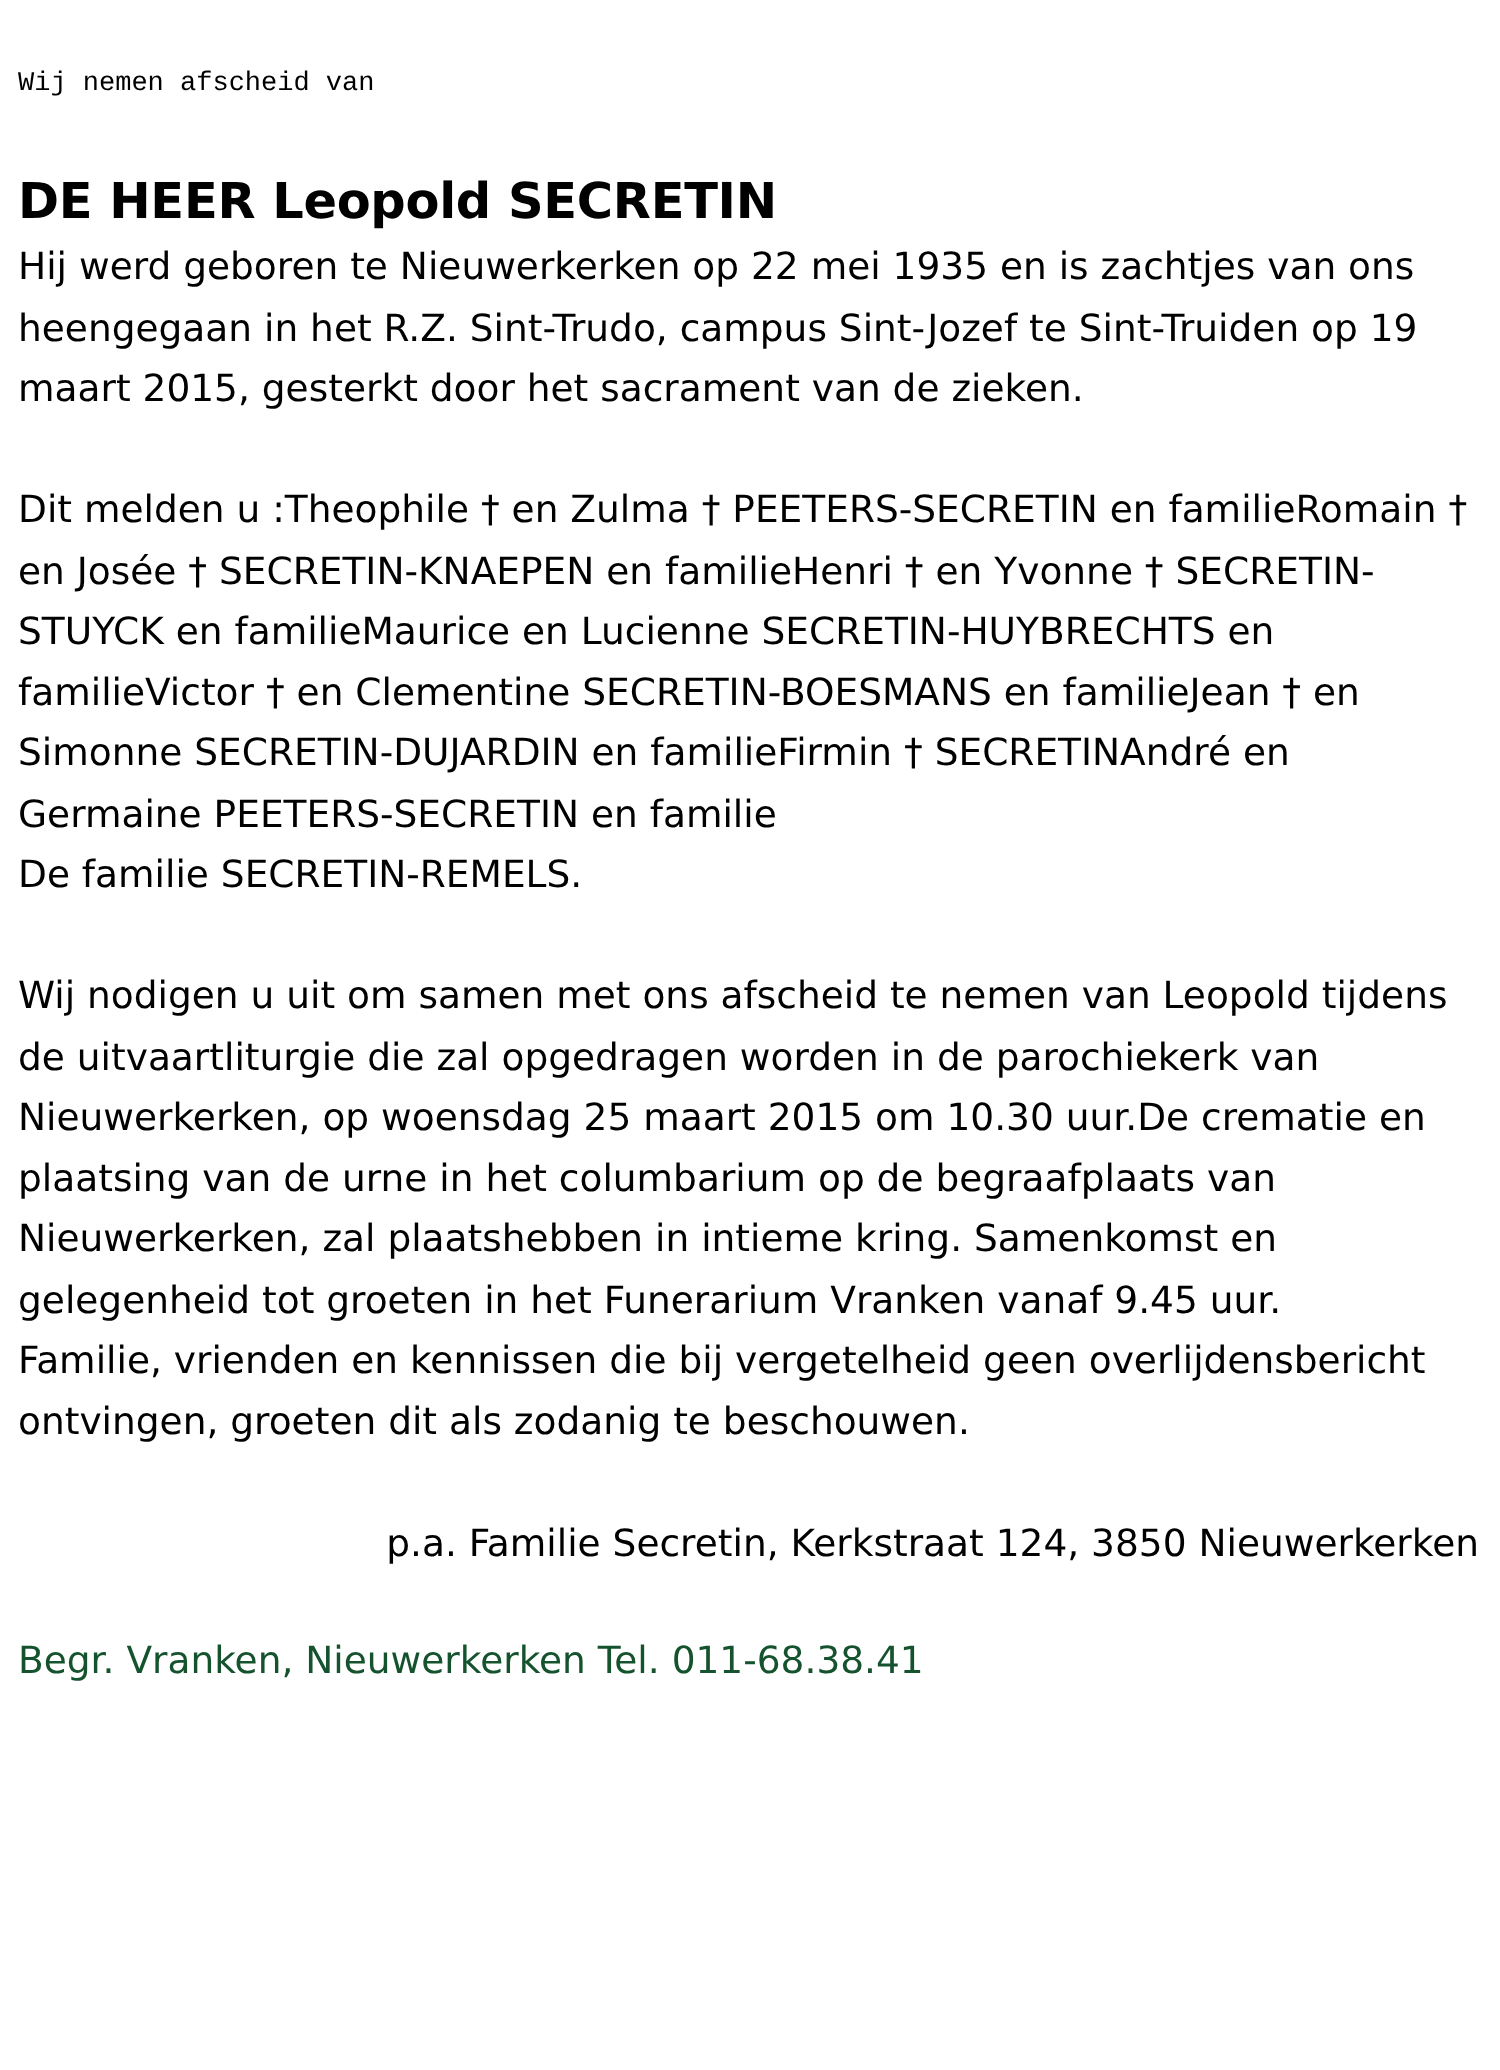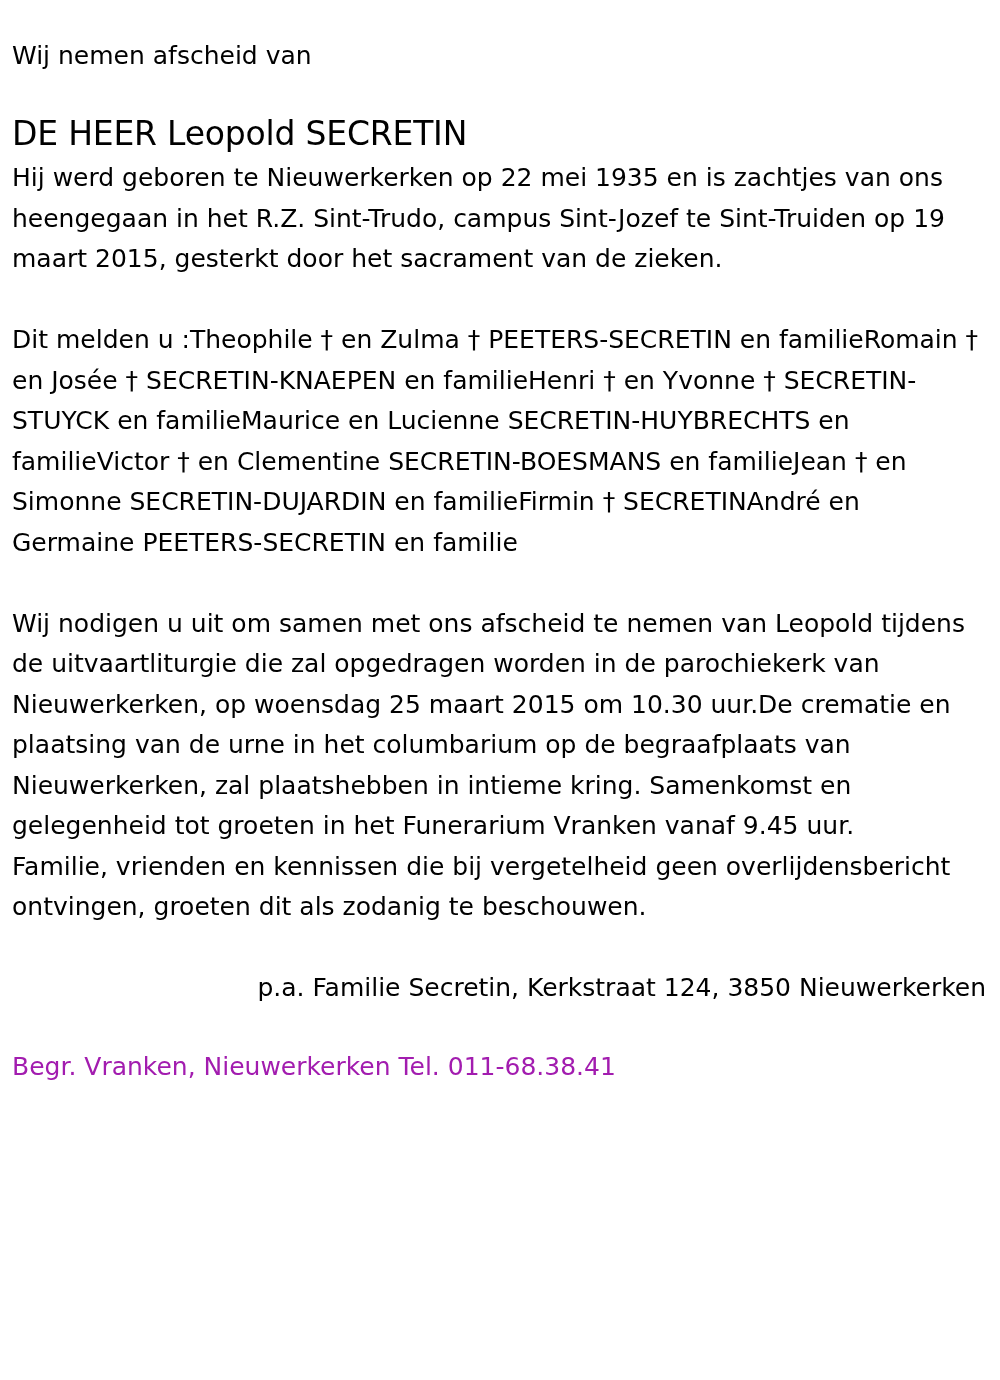--- a/index.html
+++ b/index.html
@@ -14,28 +14,29 @@
     color: #000000;
     overflow: hidden;
   }
   .page {
     box-sizing: border-box;
     width: 1000px;
     height: 1380px;
     padding: 36px 14px 0 12px;
   }
   .intro {
-    font-size: 25px;
+    font-size: 18px;
     line-height: 40px;
     margin: 0 0 38px 0;
     white-space: pre-wrap;
+    font-family: Liberation Mono, monospace;
   }
   .deceased-name {
     font-size: 33px;
-    font-weight: normal;
+    font-weight: bold;
     line-height: 40px;
     margin: 0 0 4px 0;
     letter-spacing: -0.2px;
     white-space: pre-wrap;
   }
   .body-block {
     font-size: 25px;
     line-height: 40.5px;
     margin: 0;
     white-space: pre-wrap;
@@ -50,40 +51,41 @@
     font-size: 25px;
     line-height: 40.5px;
     margin: 0;
     white-space: pre-wrap;
     text-align: right;
   }
   .footer-credit {
     font-size: 25px;
     line-height: 40.5px;
     margin: 0;
-    color: #a21caf;
+    color: #14532d;
     white-space: pre-wrap;
   }
 </style>
 </head>
 <body>
 
 <div class="page">
 
   <p class="intro">Wij nemen afscheid van</p>
 
   <h1 class="deceased-name">DE HEER Leopold SECRETIN</h1>
 
   <p class="body-block">Hij werd geboren te Nieuwerkerken op 22 mei 1935 en is zachtjes van ons heengegaan in het R.Z. Sint-Trudo, campus Sint-Jozef te Sint-Truiden op 19 maart 2015, gesterkt door het sacrament van de zieken.</p>
 
   <div class="spacer-line"></div>
 
   <p class="body-block">Dit melden u :Theophile † en Zulma † PEETERS-SECRETIN en familieRomain † en Josée † SECRETIN-KNAEPEN en familieHenri † en Yvonne † SECRETIN-STUYCK en familieMaurice en Lucienne SECRETIN-HUYBRECHTS en familieVictor † en Clementine SECRETIN-BOESMANS en familieJean † en Simonne SECRETIN-DUJARDIN en familieFirmin † SECRETINAndré en Germaine PEETERS-SECRETIN en familie</p>
 
 
+  <p class="body-block">De familie SECRETIN-REMELS.</p>
 
   <div class="spacer-line"></div>
 
   <p class="body-block">Wij nodigen u uit om samen met ons afscheid te nemen van Leopold tijdens de uitvaartliturgie die zal opgedragen worden in de parochiekerk van Nieuwerkerken, op woensdag 25 maart 2015 om 10.30 uur.De crematie en plaatsing van de urne in het columbarium op de begraafplaats van Nieuwerkerken, zal plaatshebben in intieme kring. Samenkomst en gelegenheid tot groeten in het Funerarium Vranken vanaf 9.45 uur.</p>
 
 
   <p class="body-block">Familie, vrienden en kennissen die bij vergetelheid geen overlijdensbericht ontvingen, groeten dit als zodanig te beschouwen.</p>
 
 
   <div class="spacer-line"></div>

